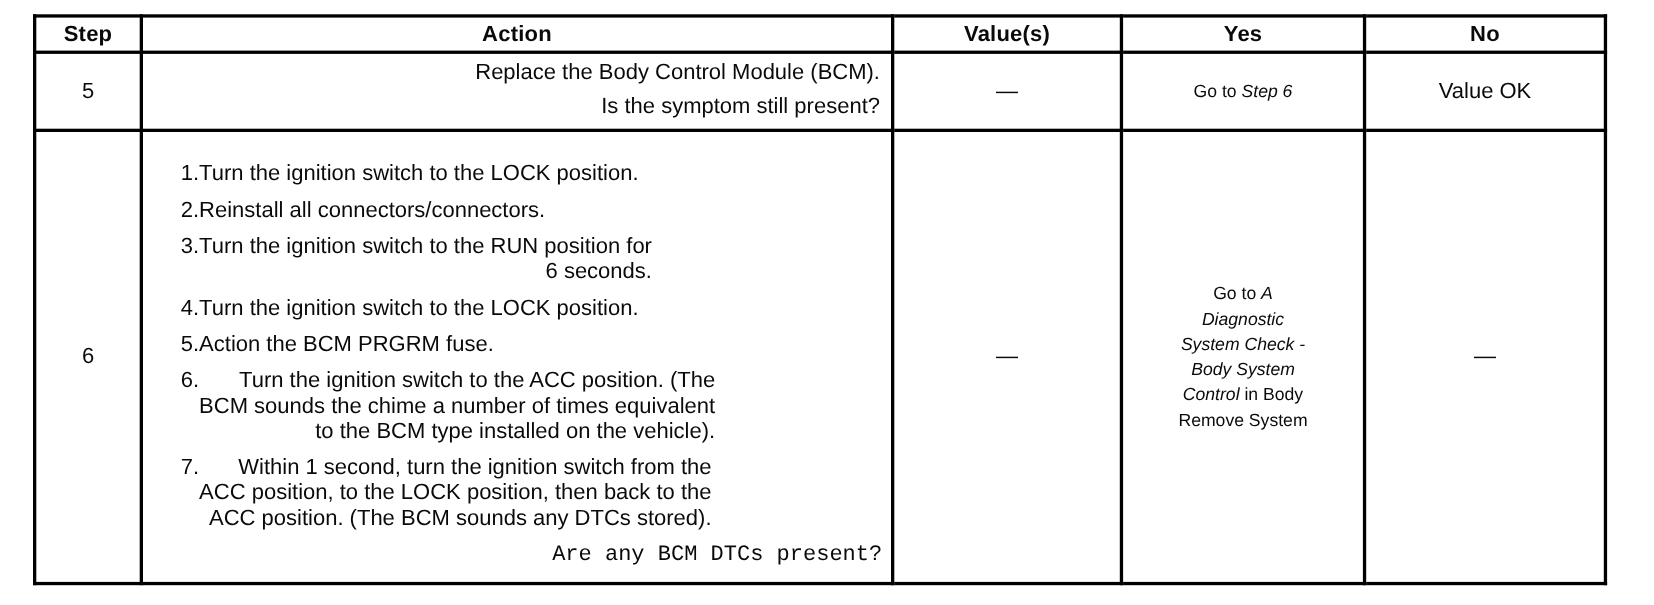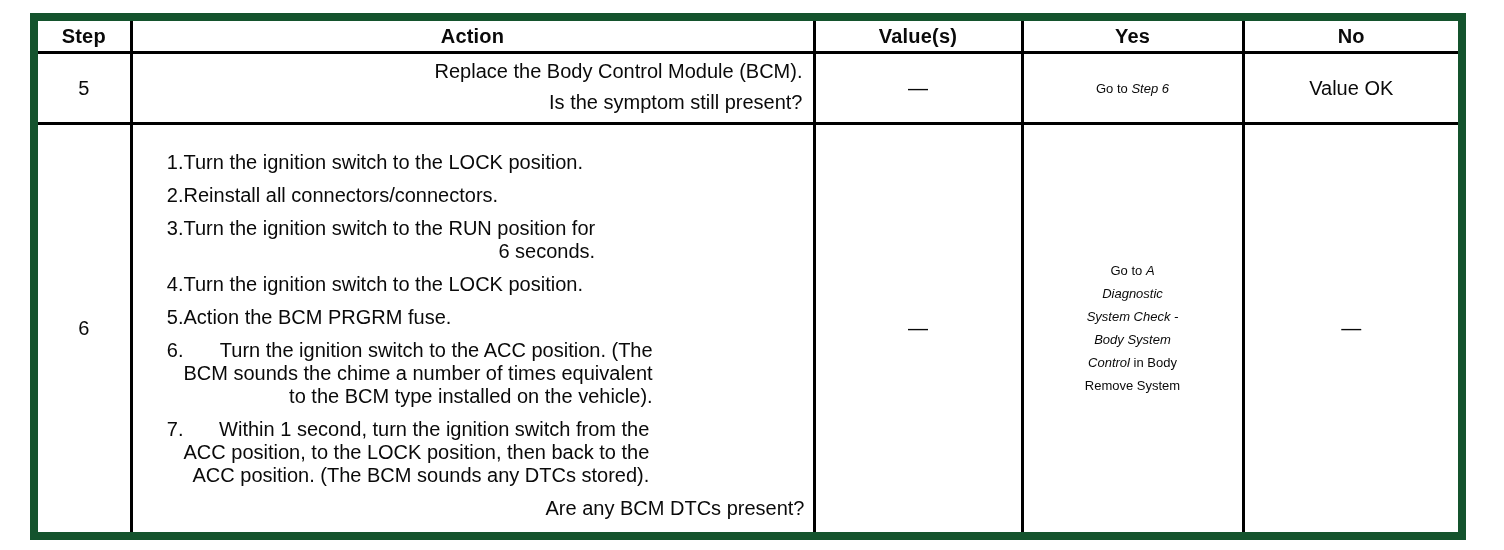--- a/index.html
+++ b/index.html
@@ -27,21 +27,21 @@
     table-layout: fixed;
     width: 1428px;
     background: #ffffff;
   }
   table.diag th, table.diag td {
     border: 3px solid #000000;
     padding: 0;
     vertical-align: middle;
     font-size: 20px;
   }
-  table.diag { border: 8px solid #14532d; padding-left: 32px; }
+  table.diag { border: 1px solid #14532d; padding-left: 32px; }
   th.hdr {
     height: 30px;
     font-weight: bold;
     text-align: center;
     font-size: 20px;
     letter-spacing: 0.2px;
   }
   tr.r5 { height: 70px; }
   tr.r6 { height: 412px; }
   td.step-cell {
@@ -70,34 +70,35 @@
   }
   .list-item .num {
     flex: none;
     width: 34px;
     padding-left: 2px;
   }
   .list-item .txt { white-space: nowrap; }
   .question {
     margin-top: 4px;
     white-space: nowrap;
+    font-family: Liberation Mono, monospace;
   }
   td.value-cell {
     text-align: center;
     vertical-align: middle;
   }
   td.yes-cell, td.no-cell { text-align: center; }
   td.vbottom {
     vertical-align: bottom;
     padding-bottom: 10px;
   }
   td.vmiddle { vertical-align: middle; }
   .go-text {
     line-height: 23px;
-    font-size: 13px;
+    font-size: 16px;
   }
   .go-text em, em { font-style: italic; }
 </style>
 </head>
 <body>
 
 <div class="page">
   <table class="diag">
     <colgroup>
       <col style="width:97px">

